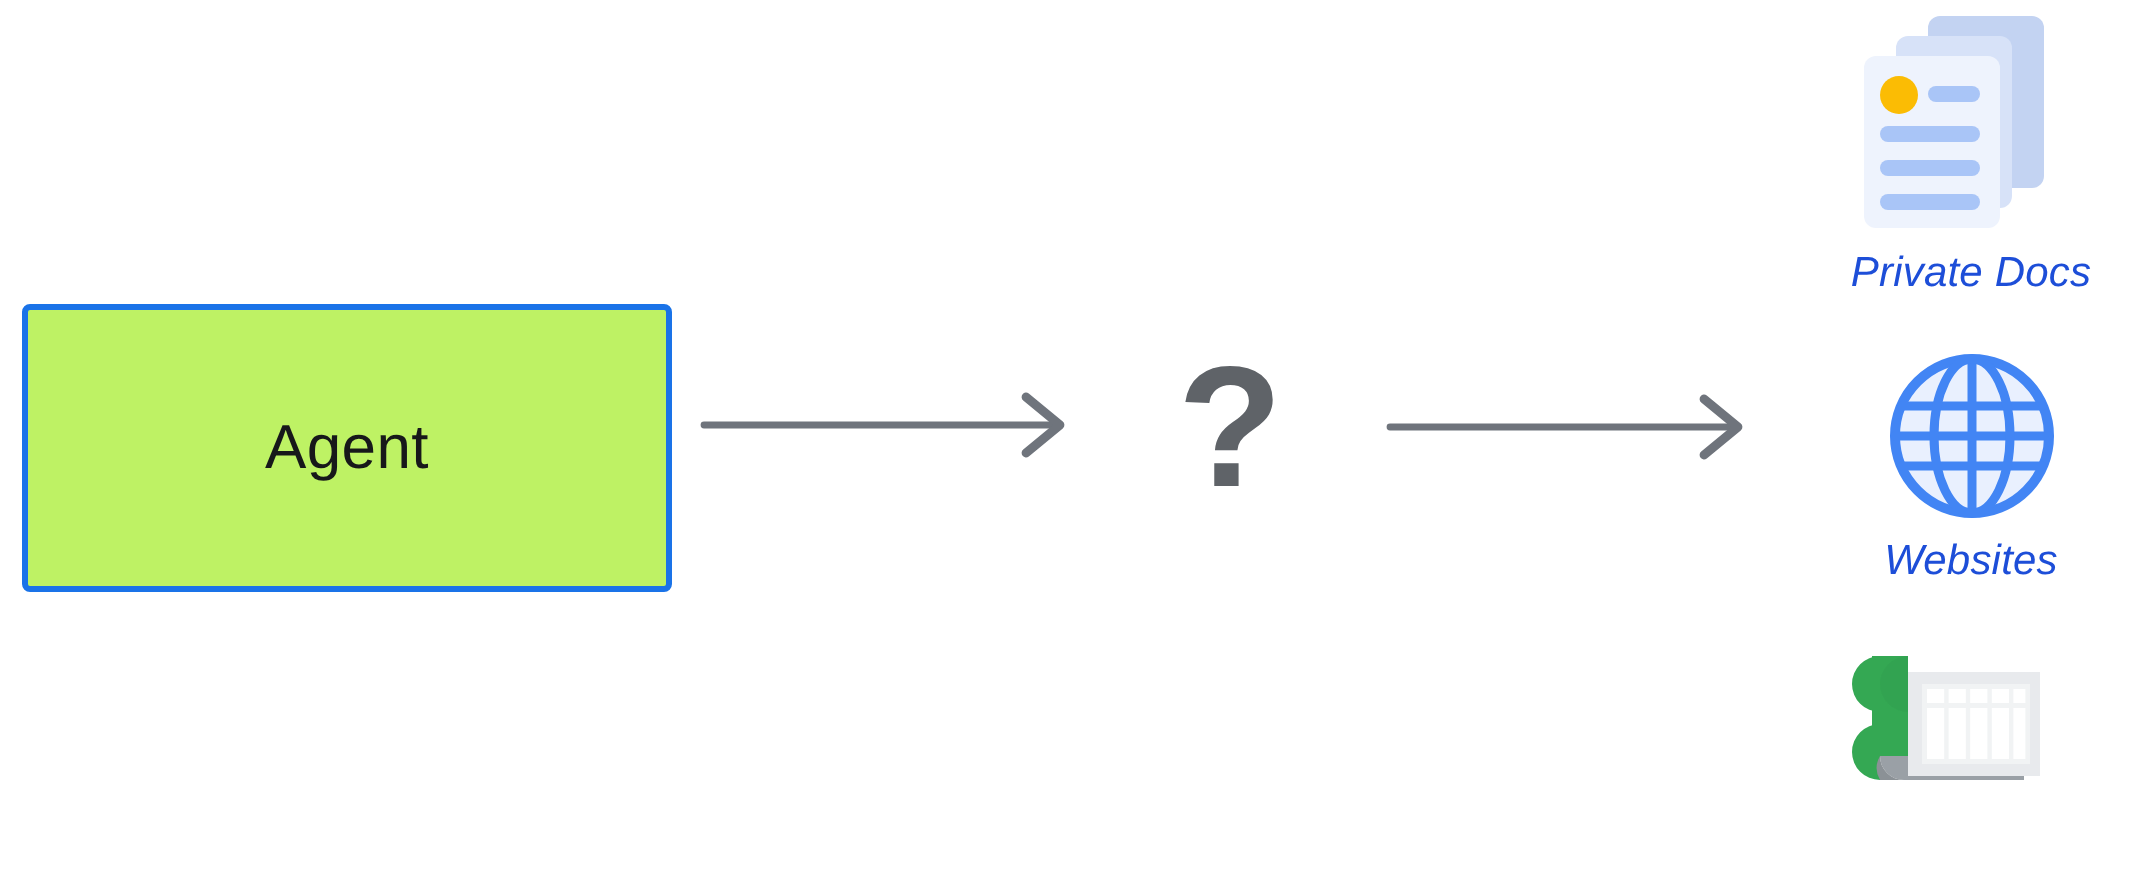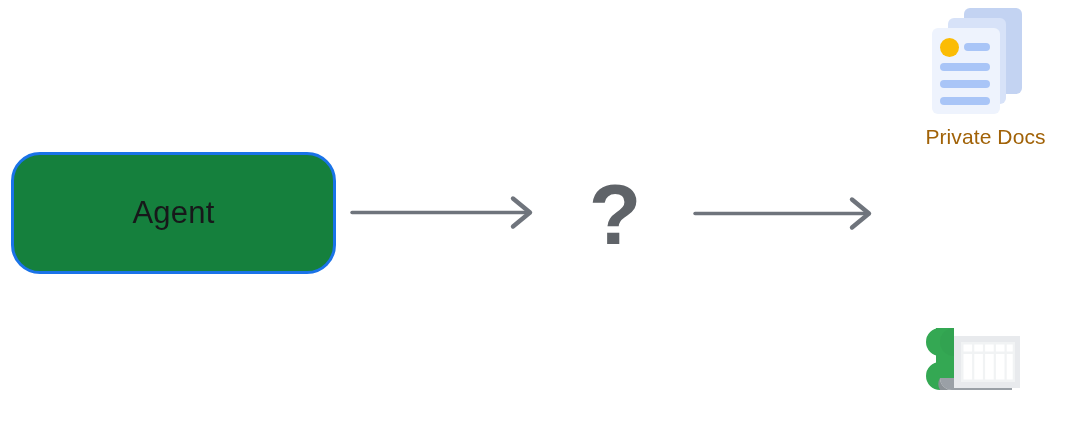--- a/index.html
+++ b/index.html
@@ -18,25 +18,25 @@
     background: #ffffff;
     overflow: hidden;
   }
 
   
   .agent-node {
     position: absolute;
     left: 11px;
     top: 152px;
     width: 325px;
-    height: 122px;
+    height: 144px;
     box-sizing: border-box;
-    background: #15803d;
+    background: #bef264;
     border: 3px solid #1a73e8;
-    border-radius: 29px;
+    border-radius: 4px;
     display: flex;
     align-items: center;
     justify-content: center;
   }
   .agent-label {
     font-family: "Liberation Sans", sans-serif;
     font-size: 31px;
     font-weight: 400;
     color: #17181a;
     letter-spacing: 0.2px;
@@ -73,23 +73,24 @@
   .source {
     position: absolute;
     display: flex;
     flex-direction: column;
     align-items: center;
   }
   .source-label {
     font-family: "Liberation Sans", sans-serif;
     font-size: 21px;
     font-weight: 400;
-    color: #a16207;
+    color: #1d4ed8;
     white-space: nowrap;
     letter-spacing: 0.1px;
+    font-style: italic;
   }
   .source-icon { position: relative; }
 
   #source-private-docs { left: 899px; top: 5px; width: 173px; }
   #source-private-docs .source-icon { width: 120px; height: 112px; }
   #source-private-docs .source-label { margin-top: 8px; }
 
   #source-websites { left: 899px; top: 175px; width: 173px; }
   #source-websites .source-icon { width: 86px; height: 86px; }
   #source-websites .source-label { margin-top: 8px; }
@@ -142,20 +143,35 @@
         <rect x="38" y="38" width="26" height="8" rx="4" fill="#a9c5f7"></rect>
 
         <rect x="14" y="58" width="50" height="8" rx="4" fill="#a9c5f7"></rect>
         <rect x="14" y="75" width="50" height="8" rx="4" fill="#a9c5f7"></rect>
         <rect x="14" y="92" width="50" height="8" rx="4" fill="#a9c5f7"></rect>
       </svg>
     </div>
     <div class="source-label">Private Docs</div>
   </div>
 
+  <div class="source" id="source-websites">
+    <div class="source-icon">
+      <svg width="86" height="86" viewBox="0 0 86 86" aria-hidden="true">
+        <circle cx="43" cy="43" r="38.5" fill="#e9f0fe" stroke="#4285f4" stroke-width="5"></circle>
+
+        <line x1="8" y1="28" x2="78" y2="28" stroke="#4285f4" stroke-width="4.5" stroke-linecap="round"></line>
+        <line x1="4.5" y1="43" x2="81.5" y2="43" stroke="#4285f4" stroke-width="4.5" stroke-linecap="round"></line>
+        <line x1="8" y1="58" x2="78" y2="58" stroke="#4285f4" stroke-width="4.5" stroke-linecap="round"></line>
+
+        <line x1="43" y1="4.5" x2="43" y2="81.5" stroke="#4285f4" stroke-width="4.5" stroke-linecap="round"></line>
+        <ellipse cx="43" cy="43" rx="19" ry="38.5" fill="none" stroke="#4285f4" stroke-width="4.5"></ellipse>
+      </svg>
+    </div>
+    <div class="source-label">Websites</div>
+  </div>
 
   <div class="source" id="source-structured-data">
     <div class="source-icon">
       <svg width="104" height="72" viewBox="0 0 104 72" aria-hidden="true">
 
         <path d="M14 48 h72 v14 H26 a12 12 0 0 1 -12 -12 z" fill="#9aa0a6"></path>
 
         <rect x="28" y="8" width="66" height="52" fill="#e8eaed"></rect>
 
         <rect x="35" y="14" width="54" height="40" fill="#f1f3f4"></rect>

